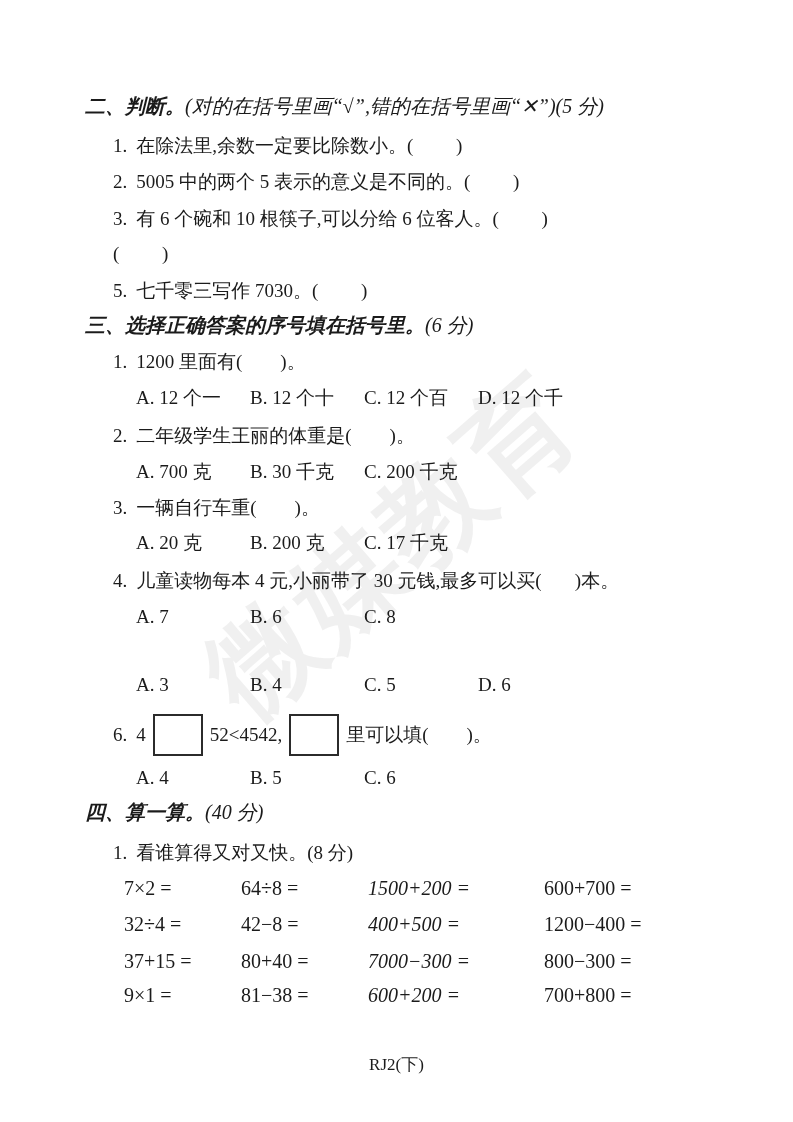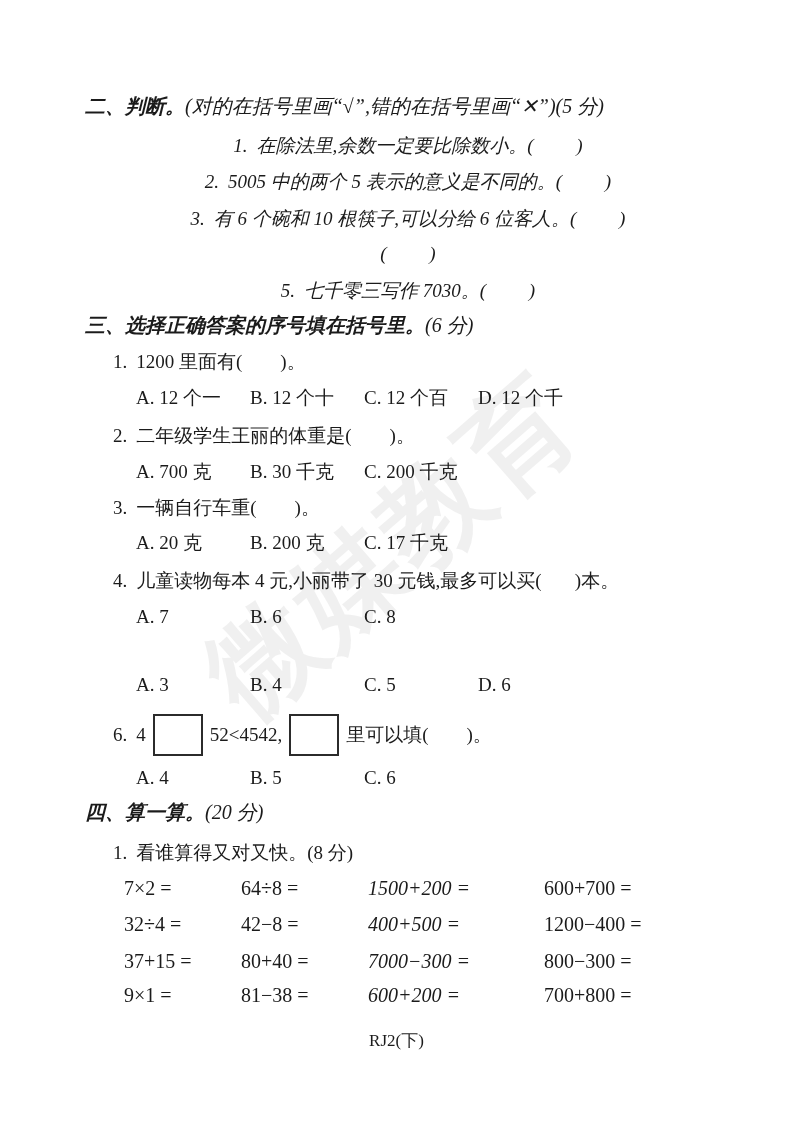--- a/index.html
+++ b/index.html
@@ -3,32 +3,32 @@
 <meta charset="utf-8">
 <style>
   html,body { margin:0; padding:0; background:#ffffff; }
   .page {
     position:relative; width:793px; height:1122px; background:#ffffff;
     font-family:"Liberation Serif", serif; color:#1b1b1b; overflow:hidden;
   }
   .line { position:absolute; white-space:nowrap; font-size:19px; line-height:26px; height:26px; }
   .heading { font-size:20px; left:85px;font-style:italic; }
   .bold { font-weight:bold; }
-  .jitem { left:113px; width:590px; display:flex; justify-content:center;font-style:italic; }
+  .jitem { left:113px; width:590px; display:flex; justify-content:flex-start; }
   .qline { left:113px; }
   .qno { display:inline-block; margin-right:9px; }
   .opts { left:136px; }
   .opts .opt { display:inline-block; width:114px; }
   .opts .opt:last-child { width:auto; }
   .calcrow { left:0; width:793px; font-size:20px; }
   .calcrow .eq { position:absolute;text-align:right; }
   .c1 { left:124px; } .c2 { left:241px; } .c3 { left:368px;font-style:italic; } .c4 { left:544px; }
   .q6line { left:113px; top:713px; height:44px; display:flex; align-items:center; position:absolute; white-space:nowrap; font-size:19px; }
   .blank-box { display:inline-block; width:46px; height:38px; border:2px solid #2b2b2b; background:#fff; margin:0 7px; }
-  .footer { left:0; width:793px; text-align:center; font-size:17px; }
+  .footer { left:0; width:793px; text-align:center; font-size:17px;margin-top:24px; }
   .wm {
     position:absolute; left:128px; top:482px; width:530px; height:130px;
     line-height:130px; text-align:center; font-size:108px; letter-spacing:4px;
     font-weight:bold; color:rgba(60,60,60,0.08);
     transform:rotate(-41deg); pointer-events:none;
     font-family:"Liberation Serif", serif;
   }
 </style>
 </head>
 <body>
@@ -103,21 +103,21 @@
     <span class="blank-box"></span>
     <span>52&lt;4542,</span>
     <span class="blank-box"></span>
     <span>里可以填(&nbsp;&nbsp;&nbsp;&nbsp;&nbsp;&nbsp;&nbsp;&nbsp;)。</span>
   </div>
   <div class="line opts" style="top:765px">
     <span class="opt">A. 4</span><span class="opt">B. 5</span><span class="opt">C. 6</span>
   </div>
 
   <div class="line heading" style="top:799px">
-    <span class="bold">四、算一算。</span><span>(20 分)</span>
+    <span class="bold">四、算一算。</span><span>(40 分)</span>
   </div>
 
   <div class="line qline" style="top:840px">
     <span class="qno">1.</span><span>看谁算得又对又快。(8 分)</span>
   </div>
 
   <div class="line calcrow" style="top:875px">
     <span class="eq c1">7×2 =</span>
     <span class="eq c2">64÷8 =</span>
     <span class="eq c3">1500+200 =</span>

